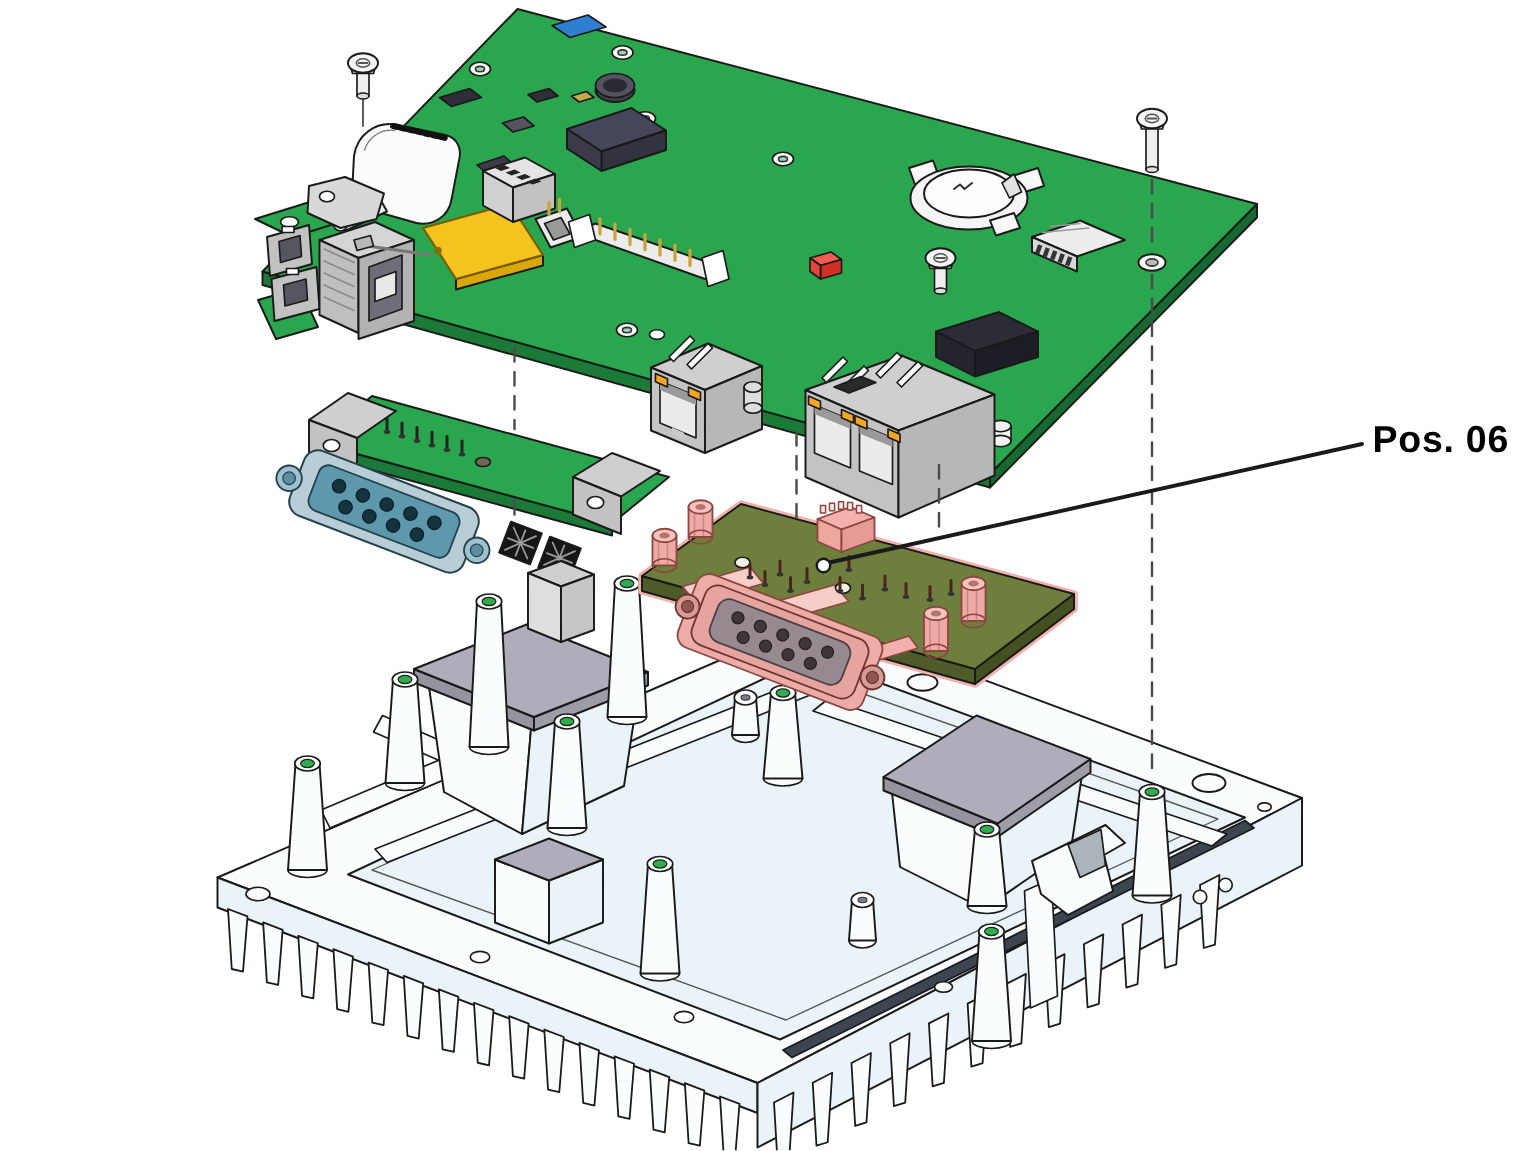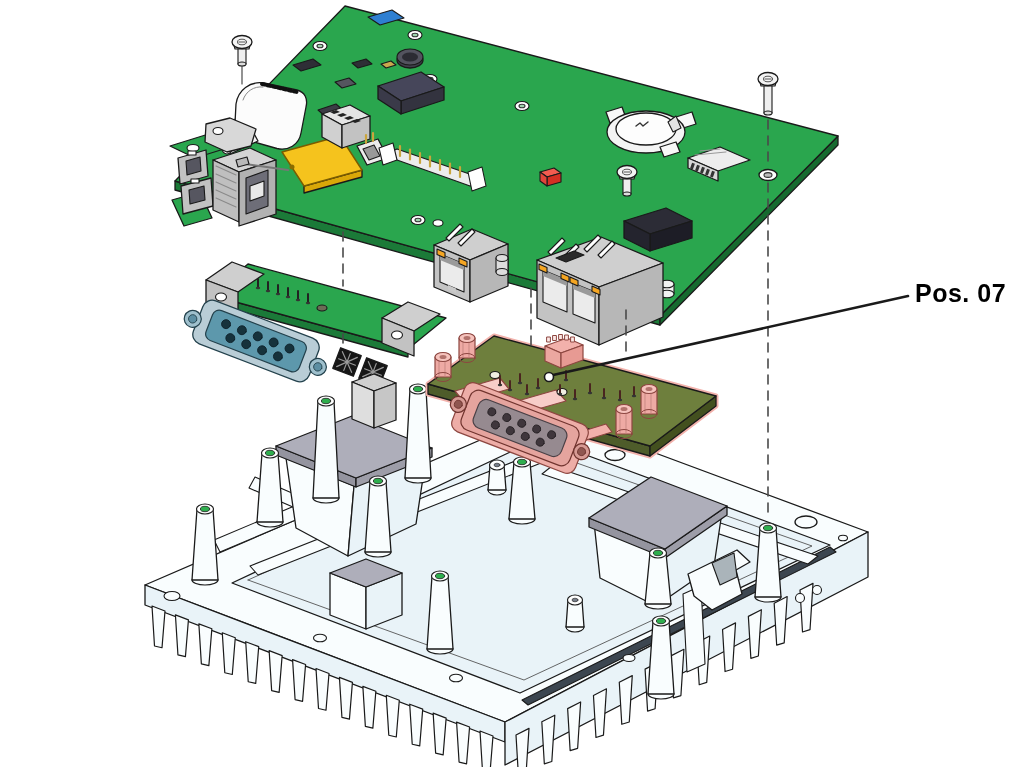--- a/index.html
+++ b/index.html
@@ -593,14 +593,14 @@
           <path d="M765,79 L771,79" stroke="#555" stroke-width="1.2"></path>
         </g>
       </g>
 
   <g>
     <path class="leader" d="M553,375 L908,296"></path>
     <circle cx="549" cy="377" r="4.5" fill="#fff" stroke="var(--outline)" stroke-width="1.6"></circle>
   </g>
 </svg>
 
-<div class="callout-label">Pos. 07</div>
+<div class="callout-label">Pos. 06</div>
 </div>
 
 </body></html>

